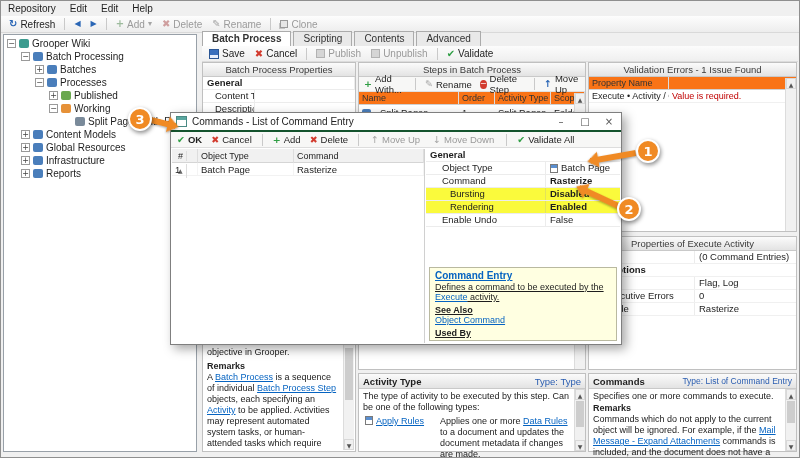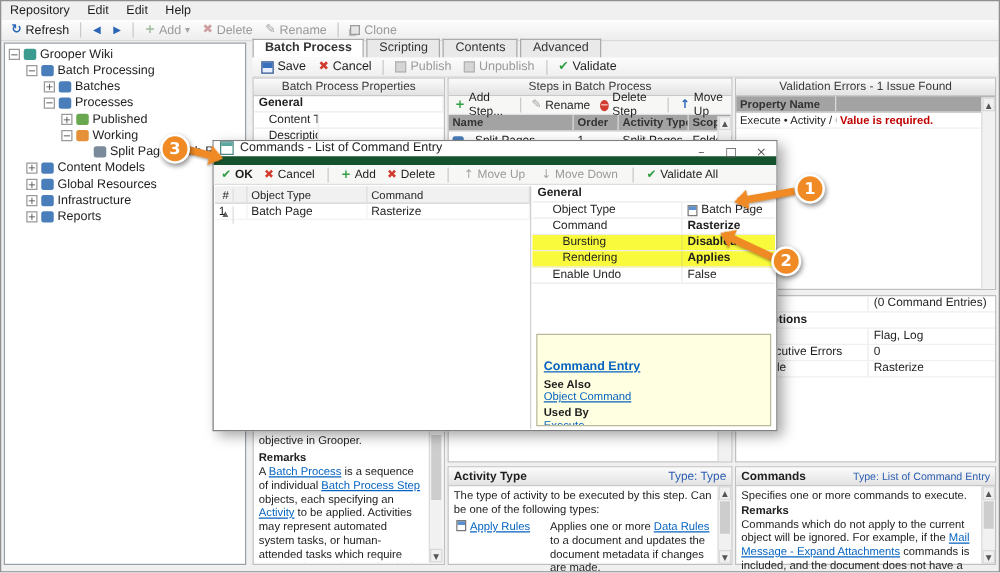--- a/index.html
+++ b/index.html
@@ -40,50 +40,50 @@
 .tabstrip{position:absolute;left:202px;top:31px;height:15px;display:flex;}
 .tab{padding:1px 9px;border:1px solid #ababab;border-bottom:none;background:#e9e9e9;margin-right:2px;line-height:12px;color:#333;}
 .tab.active{background:#fff;font-weight:bold;}
 .editbar{position:absolute;left:202px;top:46px;width:596px;height:16px;background:linear-gradient(#fcfcfc,#efefef);border-bottom:1px solid #dcdcdc;display:flex;align-items:center;padding:0 3px;gap:2px;}
 
 .panel{position:absolute;background:#fff;border:1px solid #c0c0c0;}
 .phdr{height:14px;background:linear-gradient(#fbfbfb,#e3e3e3);border-bottom:1px solid #c9c9c9;display:flex;align-items:center;justify-content:center;color:#3a3a3a;font-size:9.5px;}
 .phdr2{height:15px;background:linear-gradient(#fbfbfb,#e3e3e3);border-bottom:1px solid #c9c9c9;display:flex;align-items:center;padding:0 4px;font-size:9.5px;}
 .typelbl{margin-left:auto;color:#2a5db0;}
 .ptbar{height:15px;background:#f7f7f6;border-bottom:1px solid #e0e0e0;display:flex;align-items:center;padding:0 3px;gap:4px;font-size:9.5px;}
-.thead{display:flex;background:#a3a3a3;border-bottom:1px solid #d0d0d0;font-size:9px;color:#333;font-weight:bold;}
+.thead{display:flex;background:#f97316;border-bottom:1px solid #d0d0d0;font-size:9px;color:#333;}
 .thead span{padding:1px 3px;border-right:1px solid #dcdcdc;overflow:hidden;white-space:nowrap;}
 .trowd{display:flex;font-size:9.5px;border-bottom:1px solid #f0f0f0;align-items:center;}
 .trowd span{padding:1px 3px;overflow:hidden;white-space:nowrap;}
 .link{color:#0563c1;text-decoration:underline;cursor:pointer;}
-.errtxt{color:#c00000;font-weight:bold;}
+.errtxt{color:#c00000;}
 
 .pgrow{display:flex;height:13px;line-height:12px;border-bottom:1px solid #ececec;font-size:9.5px;overflow:hidden;}
 .pgl{border-right:1px solid #ececec;padding-left:4px;white-space:nowrap;overflow:hidden;}
 .pgv{padding-left:4px;white-space:nowrap;overflow:hidden;display:flex;align-items:center;gap:3px;}
 .hl{background:#fafa3c;align-items:flex-end;}
 .pagicon{width:8px;height:9px;background:linear-gradient(180deg,#5a8fd0 0 40%,#fff 40%);border:1px solid #7a7a7a;display:inline-block;}
 
 .vsb{position:absolute;width:11px;background:#f1f1f1;border-left:1px solid #dcdcdc;}
 .sa{position:absolute;left:0;right:0;height:11px;text-align:center;font-size:6px;line-height:11px;color:#555;background:#f0f0f0;border:1px solid #d8d8d8;font-family:"DejaVu Sans",sans-serif;}
 .sat{top:0;} .sab{bottom:0;}
 .sthumb{position:absolute;left:1px;right:1px;background:#cdcdcd;}
 
 .helptxt{font-size:9px;line-height:11px;color:#222;}
 
 .dialog{position:absolute;left:170px;top:112px;width:452px;height:233px;background:#fff;border:1px solid #7f7f7f;box-shadow:4px 4px 10px rgba(0,0,0,.35);z-index:10;}
-.dtitle{height:19px;background:#fff;display:flex;padding-left:5px;border-bottom:7px solid #14532d;}
+.dtitle{height:19px;background:#fff;display:flex;align-items:center;padding-left:5px;border-bottom:2px solid #14532d;}
 .dico{width:11px;height:11px;border:1px solid #4a8a84;background:linear-gradient(180deg,#5aa7a0 0 3px,#fff 3px);margin-right:5px;}
 .wbtn{width:24px;height:18px;display:flex;align-items:center;justify-content:center;color:#555;font-size:10px;font-family:"DejaVu Sans",sans-serif;}
 .dtbar{height:16px;background:#f7f7f6;border-bottom:1px solid #ddd;display:flex;align-items:center;padding:0 4px;gap:5px;font-size:9.5px;}
 .dgridhead{display:flex;height:14px;background:#f1f1f1;border-bottom:1px solid #d5d5d5;font-size:9px;align-items:center;}
 .dgridhead span{padding:0 3px;border-right:1px solid #ddd;height:14px;line-height:14px;}
 .dgrow{display:flex;height:13px;font-size:9.5px;border-bottom:1px solid #f2f2f2;}
 .dgrow span{padding:0 3px;line-height:13px;border-right:1px solid #f4f4f4;overflow:hidden;white-space:nowrap;}
-.helpbox{position:absolute;background:#ffffe1;border:1px solid #b9b9a0;padding:20px 5px;font-size:9px;line-height:10.5px;overflow:hidden;}
+.helpbox{position:absolute;background:#ffffe1;border:1px solid #b9b9a0;padding:3px 5px;font-size:9px;line-height:10.5px;overflow:hidden;text-decoration:underline;}
 
 .co-circle{position:absolute;width:24px;height:24px;border-radius:50%;background:#f08a24;border:2px solid #fff;box-shadow:1px 2px 4px rgba(0,0,0,.45);color:#fff;font-weight:bold;font-size:13px;display:flex;align-items:center;justify-content:center;z-index:30;font-family:"DejaVu Sans",sans-serif;}
 .arr{position:absolute;height:6px;background:#f08a24;z-index:28;filter:drop-shadow(0 1px 1px rgba(0,0,0,.35));}
 .arr-l::before{content:"";position:absolute;left:-11px;top:-5px;border:8px solid transparent;border-right:11px solid #f08a24;}
 .arr-r::after{content:"";position:absolute;right:-11px;top:-5px;border:8px solid transparent;border-left:11px solid #f08a24;}
 .xrow{display:flex;height:13px;line-height:12px;font-size:9.5px;border-bottom:1px solid #f0f0f0;overflow:hidden;}
 .xl{width:106px;padding-left:4px;border-right:1px solid #ececec;white-space:nowrap;overflow:hidden;}
 .xv{padding-left:4px;white-space:nowrap;overflow:hidden;}
 </style>
 </head>
@@ -246,21 +246,21 @@
     <div class="sthumb" style="top:44px;height:52px;"></div>
     <div class="sa sab">▼</div>
   </div>
 </div>
 
 <div class="panel" style="left:358px;top:62px;width:228px;height:308px;">
   <div class="phdr">Steps in Batch Process</div>
   <div class="ptbar">
     <span class="tbtn" style="padding:0 2px">
       <span class="ic grn">+</span>
-      <span>Add Step...</span>
+      <span>Add With...</span>
     </span>
     <span class="vsep"></span>
     <span class="tbtn" style="padding:0 2px">
       <span class="ic gry">✎</span>
       <span>Rename</span>
     </span>
     <span class="tbtn" style="padding:0 2px">
       <span class="rminus">−</span>
       <span>Delete Step</span>
     </span>
@@ -298,20 +298,21 @@
   <div class="trowd">
     <span style="width:80px;font-size:9px">Execute • Activity / Co...</span>
     <span style="flex:1;font-size:9px" class="errtxt">Value is required.</span>
   </div>
   <div class="vsb" style="right:0;top:15px;bottom:0;">
     <div class="sa sat">▲</div>
   </div>
 </div>
 
 <div class="panel" style="left:588px;top:236px;width:209px;height:134px;">
+  <div class="phdr">Properties of Execute Activity</div>
   <div class="xrow">
     <span class="xl">s</span>
     <span class="xv">(0 Command Entries)</span>
   </div>
   <div class="xrow">
     <span class="xl b" style="border-right:none;width:100%">ing Options</span>
   </div>
   <div class="xrow">
     <span class="xl">ation</span>
     <span class="xv">Flag, Log</span>
@@ -435,29 +436,30 @@
     <div class="pgrow">
       <span class="pgl" style="width:120px;padding-left:16px">Command</span>
       <span class="pgv b" style="flex:1">Rasterize</span>
     </div>
     <div class="pgrow hl">
       <span class="pgl" style="width:120px;padding-left:24px;border-right-color:#e3e35a">Bursting</span>
       <span class="pgv b" style="flex:1">Disabled</span>
     </div>
     <div class="pgrow hl">
       <span class="pgl" style="width:120px;padding-left:24px;border-right-color:#e3e35a">Rendering</span>
-      <span class="pgv b" style="flex:1">Applies</span>
+      <span class="pgv b" style="flex:1">Enabled</span>
     </div>
     <div class="pgrow">
       <span class="pgl" style="width:120px;padding-left:16px">Enable Undo</span>
       <span class="pgv" style="flex:1">False</span>
     </div>
 
     <div class="helpbox" style="left:3px;right:3px;top:118px;bottom:2px;">
       <div><span class="link b" style="font-size:10px">Command Entry</span></div>
+      <div><span>Defines a command to be executed by the </span><span class="link">Execute</span><span> activity.</span></div>
       <div class="b" style="margin-top:2px">See Also</div>
       <div><span class="link">Object Command</span></div>
       <div class="b" style="margin-top:2px">Used By</div>
       <div><span class="link">Execute</span></div>
     </div>
   </div>
 </div>
 
 <div class="arr arr-r" style="left:150px;top:120px;width:26px;transform:rotate(14deg);"></div>
 <div class="co-circle" style="left:128px;top:107px;">3</div>

